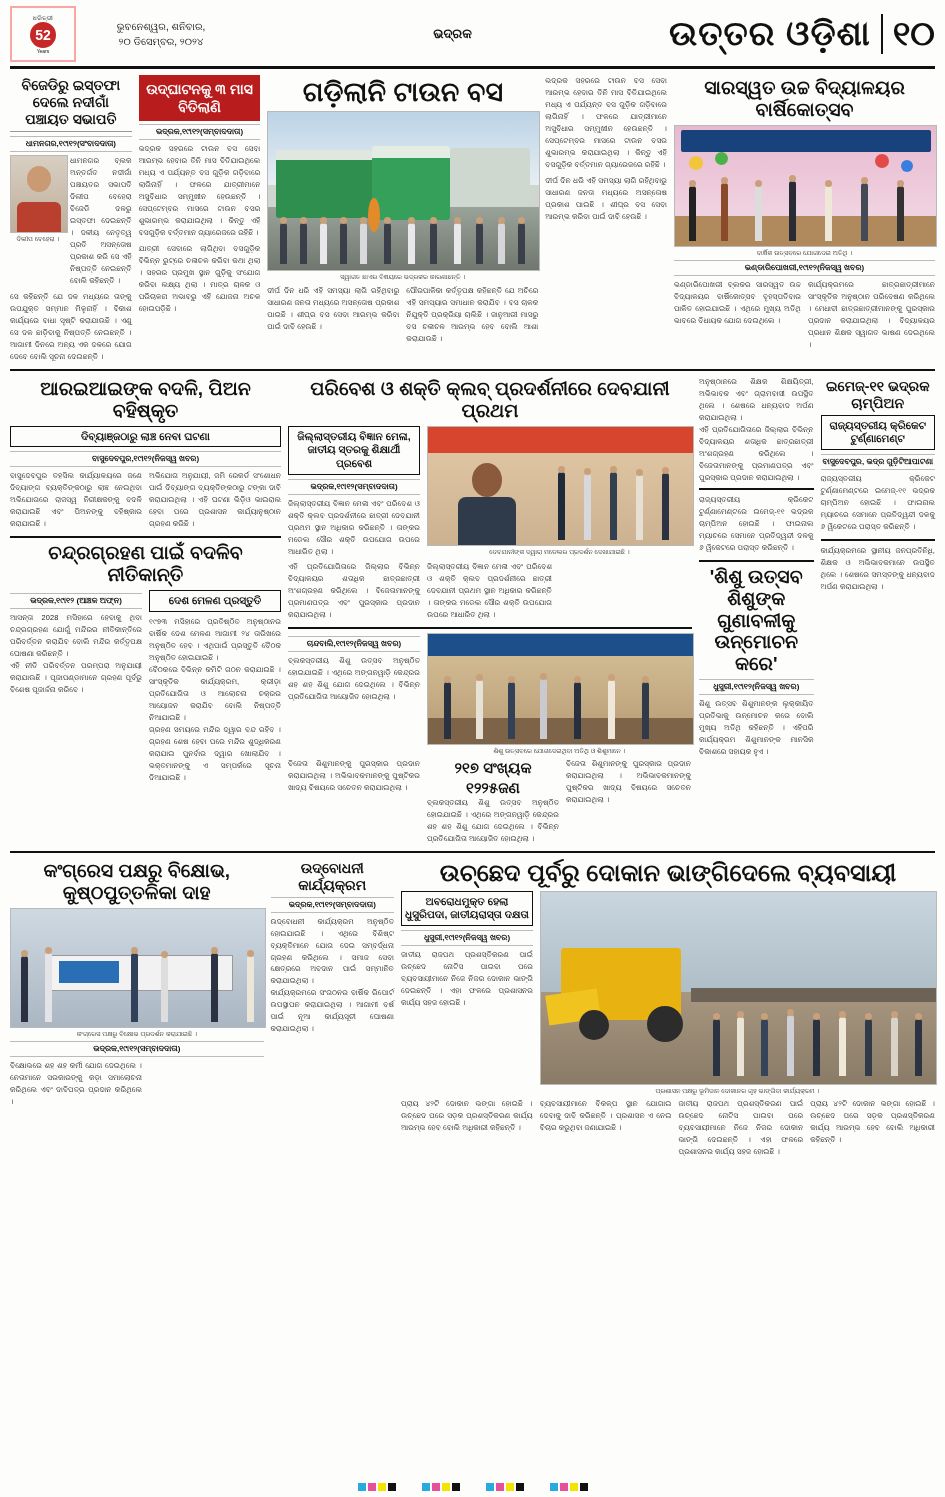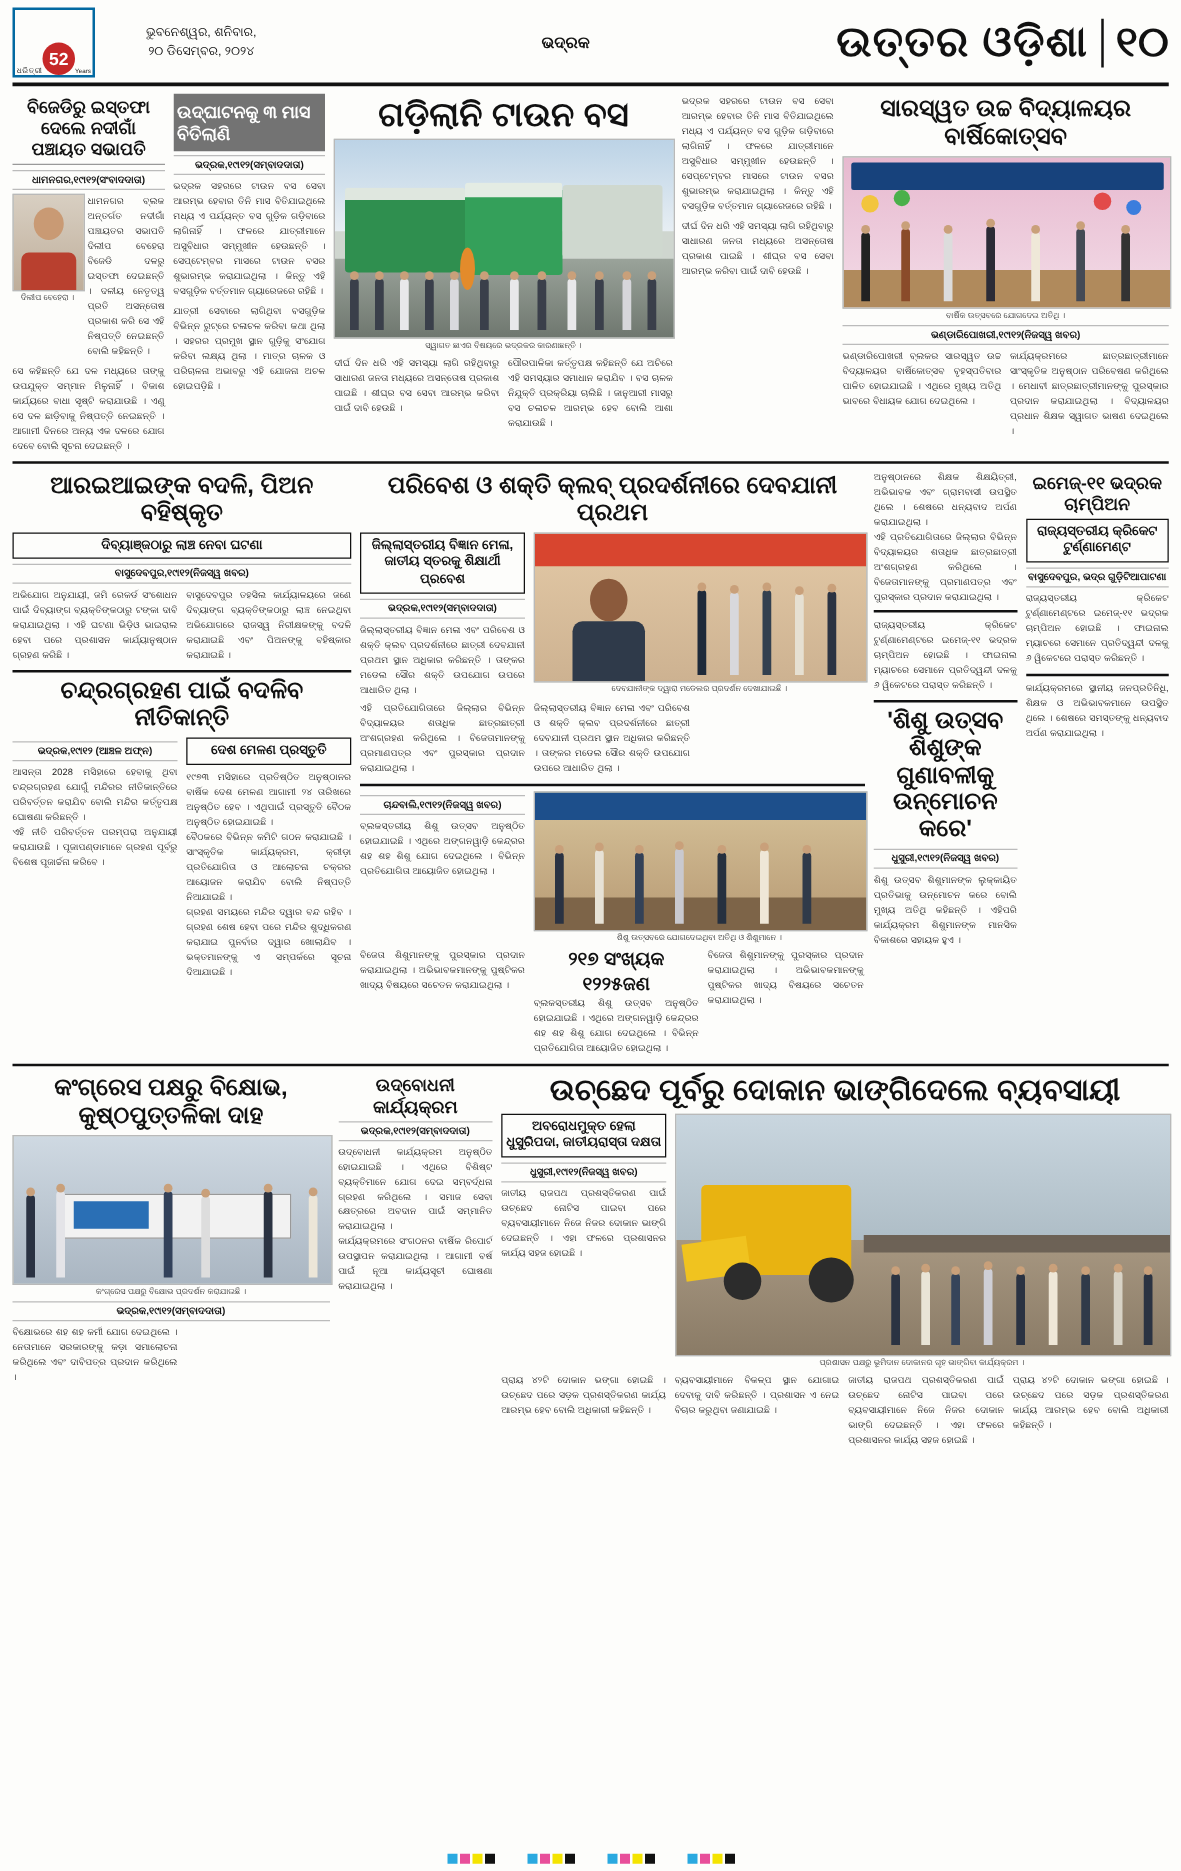--- a/index.html
+++ b/index.html
@@ -1,41 +1,41 @@
 <!DOCTYPE html>
 <html><head>
 <meta charset="utf-8">
 <style>
   html,body{margin:0;padding:0;background:#fff;}
   body{width:945px;height:1497px;font-family:"Liberation Sans",sans-serif;color:#111;}
   .page{width:945px;height:1497px;position:relative;box-sizing:border-box;padding:6px 10px 0 10px;background:#fdfdfb;}
   
   .masthead{display:flex;align-items:center;border-bottom:3px solid #111;padding-bottom:4px;}
-  .logo52{width:62px;height:52px;border:2px solid #0369a1;display:flex;align-items:flex-end;justify-content:center;margin-right:10px;position:relative;}
+  .logo52{width:62px;height:52px;border:2px solid #fca5a5;display:flex;flex-direction:column;align-items:center;justify-content:center;margin-right:10px;position:relative;}
   .logo52 .top{font-size:6px;letter-spacing:.5px;}
   .logo52 .circ{width:26px;height:26px;border-radius:50%;background:#c62828;color:#fff;display:flex;align-items:center;justify-content:center;font-size:14px;font-weight:bold;}
   .logo52 .yrs{font-size:5px;}
   .md-date{font-size:10px;line-height:1.5;text-align:center;width:150px;}
   .md-mid{flex:1;text-align:center;font-size:13px;font-weight:bold;}
   .md-title{font-size:34px;font-weight:bold;letter-spacing:1px;}
   .md-page{font-size:34px;font-weight:bold;margin-left:10px;border-left:2px solid #111;padding-left:10px;}
   
   .cols{display:flex;gap:7px;margin-top:5px;}
   .col{box-sizing:border-box;}
   .c1{width:132px;}
   .c2{width:132px;}
   .c3{width:132px;}
   .c5{width:132px;}
   .c6{width:132px;}
   .c7{width:132px;}
   .rule{border-top:1px solid #999;margin:4px 0;}
   h1.head{font-size:27px;font-weight:bold;line-height:1.12;margin:2px 0 4px 0;text-align:center;}
   h2.head{font-size:19px;font-weight:bold;line-height:1.15;margin:2px 0 4px 0;text-align:center;}
   h3.head{font-size:14px;font-weight:bold;line-height:1.2;margin:2px 0 3px 0;text-align:center;}
-  .kicker{background:#737373;color:#fff;font-size:14px;font-weight:bold;padding:5px 3px;line-height:1.3;}
+  .kicker{background:#b91c1c;color:#fff;font-size:14px;font-weight:bold;text-align:center;padding:5px 3px;line-height:1.3;}
   .byline{font-size:8px;font-weight:bold;text-align:center;margin:3px 0;border-top:1px solid #bbb;border-bottom:1px solid #bbb;padding:2px 0;}
   .body{font-size:7.4px;line-height:1.62;text-align:justify;color:#222;letter-spacing:.1px;}
   .cap{font-size:6.5px;text-align:center;color:#333;margin-top:2px;line-height:1.3;}
   .photo{width:100%;background:#cfd6cf;position:relative;overflow:hidden;border:1px solid #b9b9b9;}
   .ph-sky{position:absolute;left:0;right:0;top:0;height:46%;background:linear-gradient(#bcd3e6,#e7eef3);}
   .ph-gnd{position:absolute;left:0;right:0;bottom:0;height:54%;background:linear-gradient(#9aa39a,#6f776f);}
   .bus{position:absolute;border-radius:3px;}
   .blob{position:absolute;border-radius:50%;}
   .ppl{position:absolute;bottom:4%;width:7px;height:26%;background:#3a3f4a;border-radius:3px 3px 0 0;}
   .ppl:after{content:"";position:absolute;top:-6px;left:0;width:7px;height:7px;border-radius:50%;background:#c9a07a;}
@@ -159,22 +159,22 @@
 
   <div class="cols">
 
     <div class="col" style="width:271px;">
       <h2 class="head">ଆରଇଆଇଙ୍କ ବଦଳି, ପିଅନ ବହିଷ୍କୃତ</h2>
       <div class="boxhead">
         <div class="smallhead">ଦିବ୍ୟାଞ୍ଜଠାରୁ ଲାଞ୍ଚ ନେବା ଘଟଣା</div>
       </div>
       <div class="byline">ବାସୁଦେବପୁର,୧୯ା୧୨(ନିଜସ୍ୱ ଖବର)</div>
       <div style="display:flex;gap:7px;">
+        <div class="body" style="width:132px;">ବାସୁଦେବପୁର ତହସିଲ କାର୍ଯ୍ୟାଳୟରେ ଜଣେ ଦିବ୍ୟାଙ୍ଗ ବ୍ୟକ୍ତିଙ୍କଠାରୁ ଲାଞ୍ଚ ନେଇଥିବା ଅଭିଯୋଗରେ ରାଜସ୍ୱ ନିରୀକ୍ଷକଙ୍କୁ ବଦଳି କରାଯାଇଛି ଏବଂ ପିଅନଙ୍କୁ ବହିଷ୍କାର କରାଯାଇଛି ।</div>
         <div class="body" style="width:132px;">ଅଭିଯୋଗ ଅନୁଯାୟୀ, ଜମି ରେକର୍ଡ ସଂଶୋଧନ ପାଇଁ ଦିବ୍ୟାଙ୍ଗ ବ୍ୟକ୍ତିଙ୍କଠାରୁ ଟଙ୍କା ଦାବି କରାଯାଇଥିଲା । ଏହି ଘଟଣା ଭିଡ଼ିଓ ଭାଇରାଲ ହେବା ପରେ ପ୍ରଶାସନ କାର୍ଯ୍ୟାନୁଷ୍ଠାନ ଗ୍ରହଣ କରିଛି ।</div>
-        <div class="body" style="width:132px;">ବାସୁଦେବପୁର ତହସିଲ କାର୍ଯ୍ୟାଳୟରେ ଜଣେ ଦିବ୍ୟାଙ୍ଗ ବ୍ୟକ୍ତିଙ୍କଠାରୁ ଲାଞ୍ଚ ନେଇଥିବା ଅଭିଯୋଗରେ ରାଜସ୍ୱ ନିରୀକ୍ଷକଙ୍କୁ ବଦଳି କରାଯାଇଛି ଏବଂ ପିଅନଙ୍କୁ ବହିଷ୍କାର କରାଯାଇଛି ।</div>
       </div>
       <div class="rule" style="border-top:2px solid #111;margin-top:6px;"></div>
       <h2 class="head">ଚନ୍ଦ୍ରଗ୍ରହଣ ପାଇଁ ବଦଳିବ ନୀତିକାନ୍ତି</h2>
       <div style="display:flex;gap:7px;">
         <div style="width:132px;">
           <div class="byline">ଭଦ୍ରକ,୧୯ା୧୨ (ଆଞ୍ଚଳ ଅଫ୍ନ)</div>
           <div class="body">ଆସନ୍ତା 2028 ମସିହାରେ ହେବାକୁ ଥିବା ଚନ୍ଦ୍ରଗ୍ରହଣ ଯୋଗୁଁ ମନ୍ଦିରର ନୀତିକାନ୍ତିରେ ପରିବର୍ତ୍ତନ କରାଯିବ ବୋଲି ମନ୍ଦିର କର୍ତ୍ତୃପକ୍ଷ ଘୋଷଣା କରିଛନ୍ତି ।</div>
           <div class="body">ଏହି ନୀତି ପରିବର୍ତ୍ତନ ପରମ୍ପରା ଅନୁଯାୟୀ କରାଯାଉଛି । ପୂଜାପଣ୍ଡାମାନେ ଗ୍ରହଣ ପୂର୍ବରୁ ବିଶେଷ ପୂଜାର୍ଚ୍ଚନା କରିବେ ।</div>
         </div>
         <div style="width:132px;">

